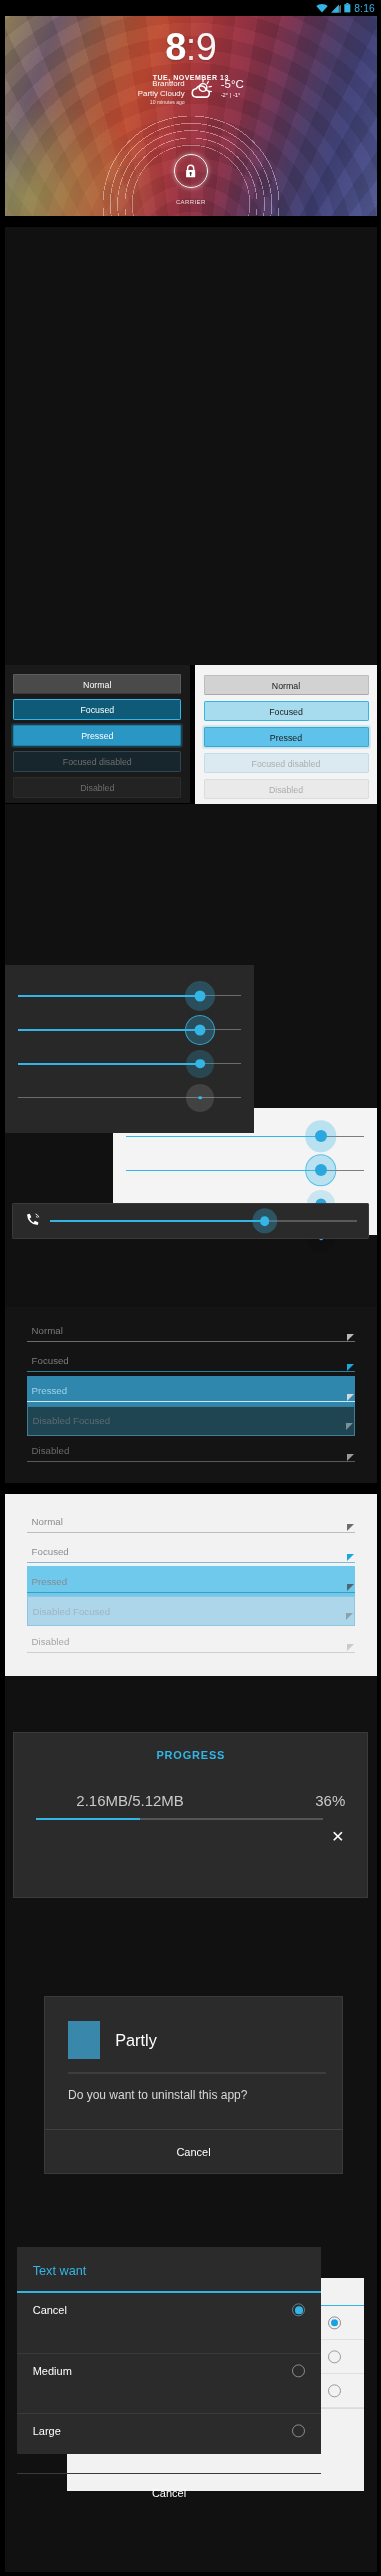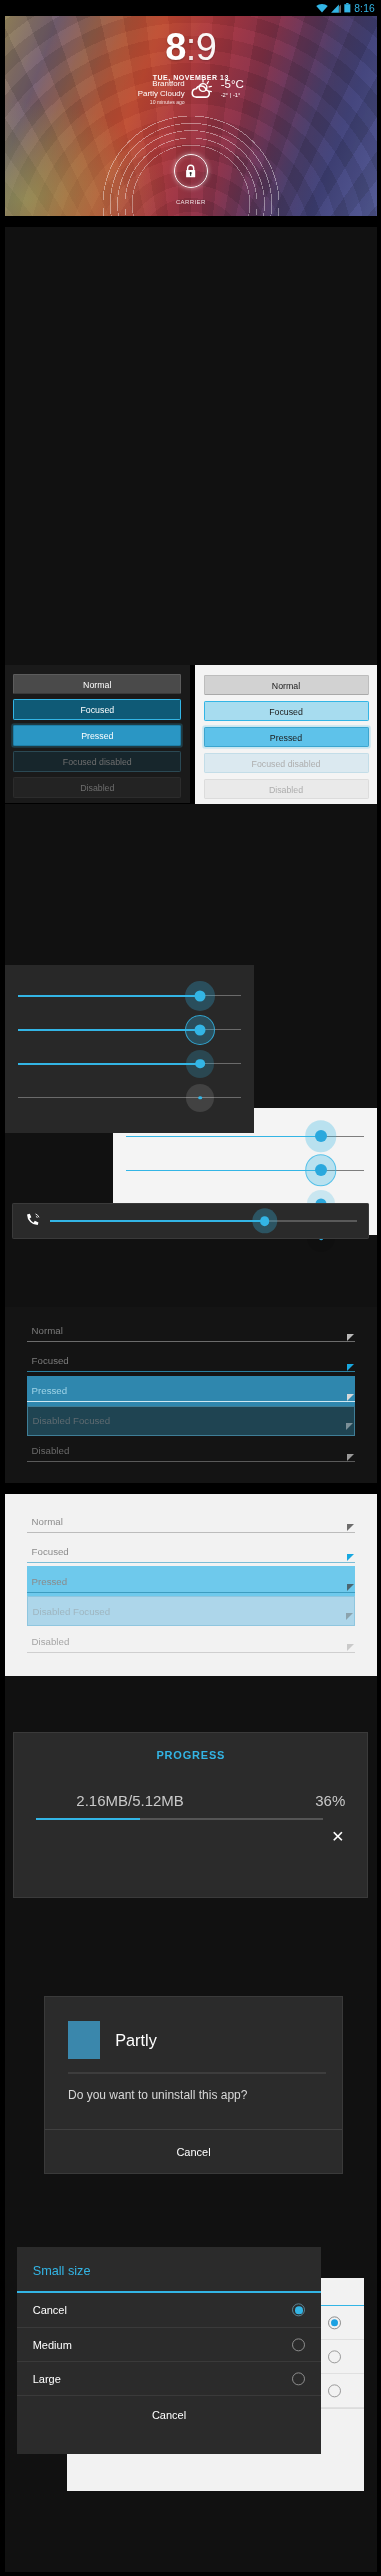--- a/index.html
+++ b/index.html
@@ -259,21 +259,21 @@
 
   
   .textsize-dialog {
     position: absolute; left: 17px; top: 2247px; width: 304px; height: 207px;
     background: #2b2b2b; z-index: 5;
   }
   .ts-title { color: #33b5e5; font-size: 12.7px; padding: 17px 0 0 15.7px; }
   .ts-rule { height: 1.8px; background: #33b5e5; margin-top: 13.3px; }
   .ts-item { position: relative; height: 34px; display: flex; align-items: center;
     padding: 0 13.3px 0 15.7px; color: #fff; font-size: 11px; }
-  .ts-item + .ts-item, .ts-cancel { border-top: 0.6px solid #3a3a3a; }
+  .ts-item + .ts-item, .ts-cancel { border-top: 0.6px solid #3a3a3a; margin-top: 26px; }
   .radio { position: absolute; right: 15.7px; top: 50%; transform: translateY(-50%);
     width: 13.3px; height: 13.3px; border-radius: 50%; border: 1.2px solid #8d8d8d; }
   .radio.on { border-color: #5a8494; }
   .radio.on::after { content:''; position: absolute; inset: 1.8px; border-radius: 50%; background: #33b5e5; }
   .ts-cancel { height: 38px; display: flex; align-items: center; justify-content: center;
     color: #fff; font-size: 11px; }
 
   
   .lightlist-dialog {
     position: absolute; left: 67px; top: 2278px; width: 297px; height: 213px;
@@ -542,21 +542,21 @@
   <div class="ll-item">
     <span class="radio-l"></span>
   </div>
   <div class="ll-item">
     <span class="radio-l"></span>
   </div>
   <div class="ll-cancel">Cancel</div>
 </div>
 
 <div class="textsize-dialog">
-  <div class="ts-title">Small size</div>
+  <div class="ts-title">Text want</div>
   <div class="ts-rule"></div>
   <div class="ts-item">
     <span>Cancel</span>
     <span class="radio on"></span>
   </div>
   <div class="ts-item">
     <span>Medium</span>
     <span class="radio"></span>
   </div>
   <div class="ts-item">

